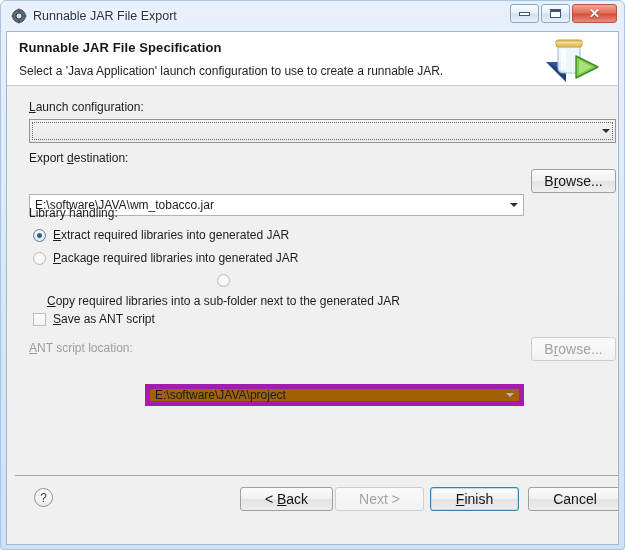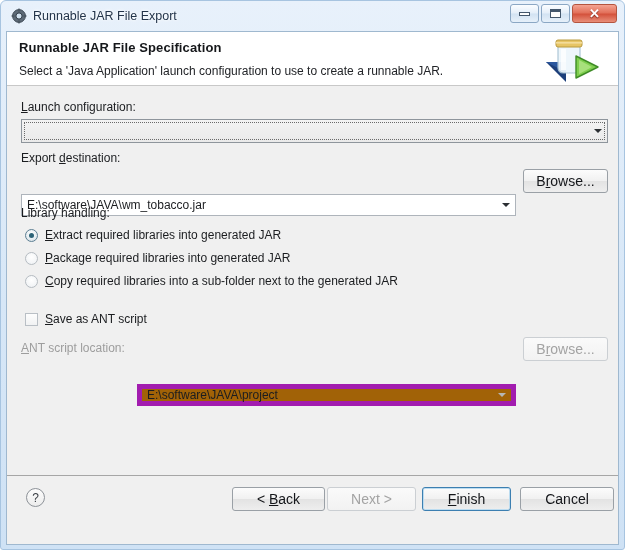--- a/index.html
+++ b/index.html
@@ -128,20 +128,21 @@
     position: absolute;
     right: 14px; top: 2px;
     width: 62px; height: 50px;
   }
 
   
   .body {
     position: relative;
     padding: 0;
     height: 459px;
+    margin-left: 8px;
   }
 
   .lbl {
     font-size: 12px;
     color: #1b1d20;
     white-space: nowrap;
   }
   .lbl u { text-decoration: underline; }
   .lbl.dis { color: #9d9d9d; }
 
@@ -373,21 +374,21 @@
       <div class="row optrow" style="left:18px; top:142px;">
         <span class="radio on"></span>
         <span class="lbl"><u>E</u>xtract required libraries into generated JAR</span>
       </div>
 
       <div class="row optrow" style="left:18px; top:165px;">
         <span class="radio"></span>
         <span class="lbl"><u>P</u>ackage required libraries into generated JAR</span>
       </div>
 
-      <div class="row optrow" style="left:18px; top:188px;">
+      <div class="row optrow" style="left:32px; top:188px;flex-direction:column;">
         <span class="radio"></span>
         <span class="lbl"><u>C</u>opy required libraries into a sub-folder next to the generated JAR</span>
       </div>
 
       <div class="row optrow" style="left:18px; top:226px;">
         <span class="check"></span>
         <span class="lbl"><u>S</u>ave as ANT script</span>
       </div>
 
       <div class="row" style="left:14px; top:255px;">

